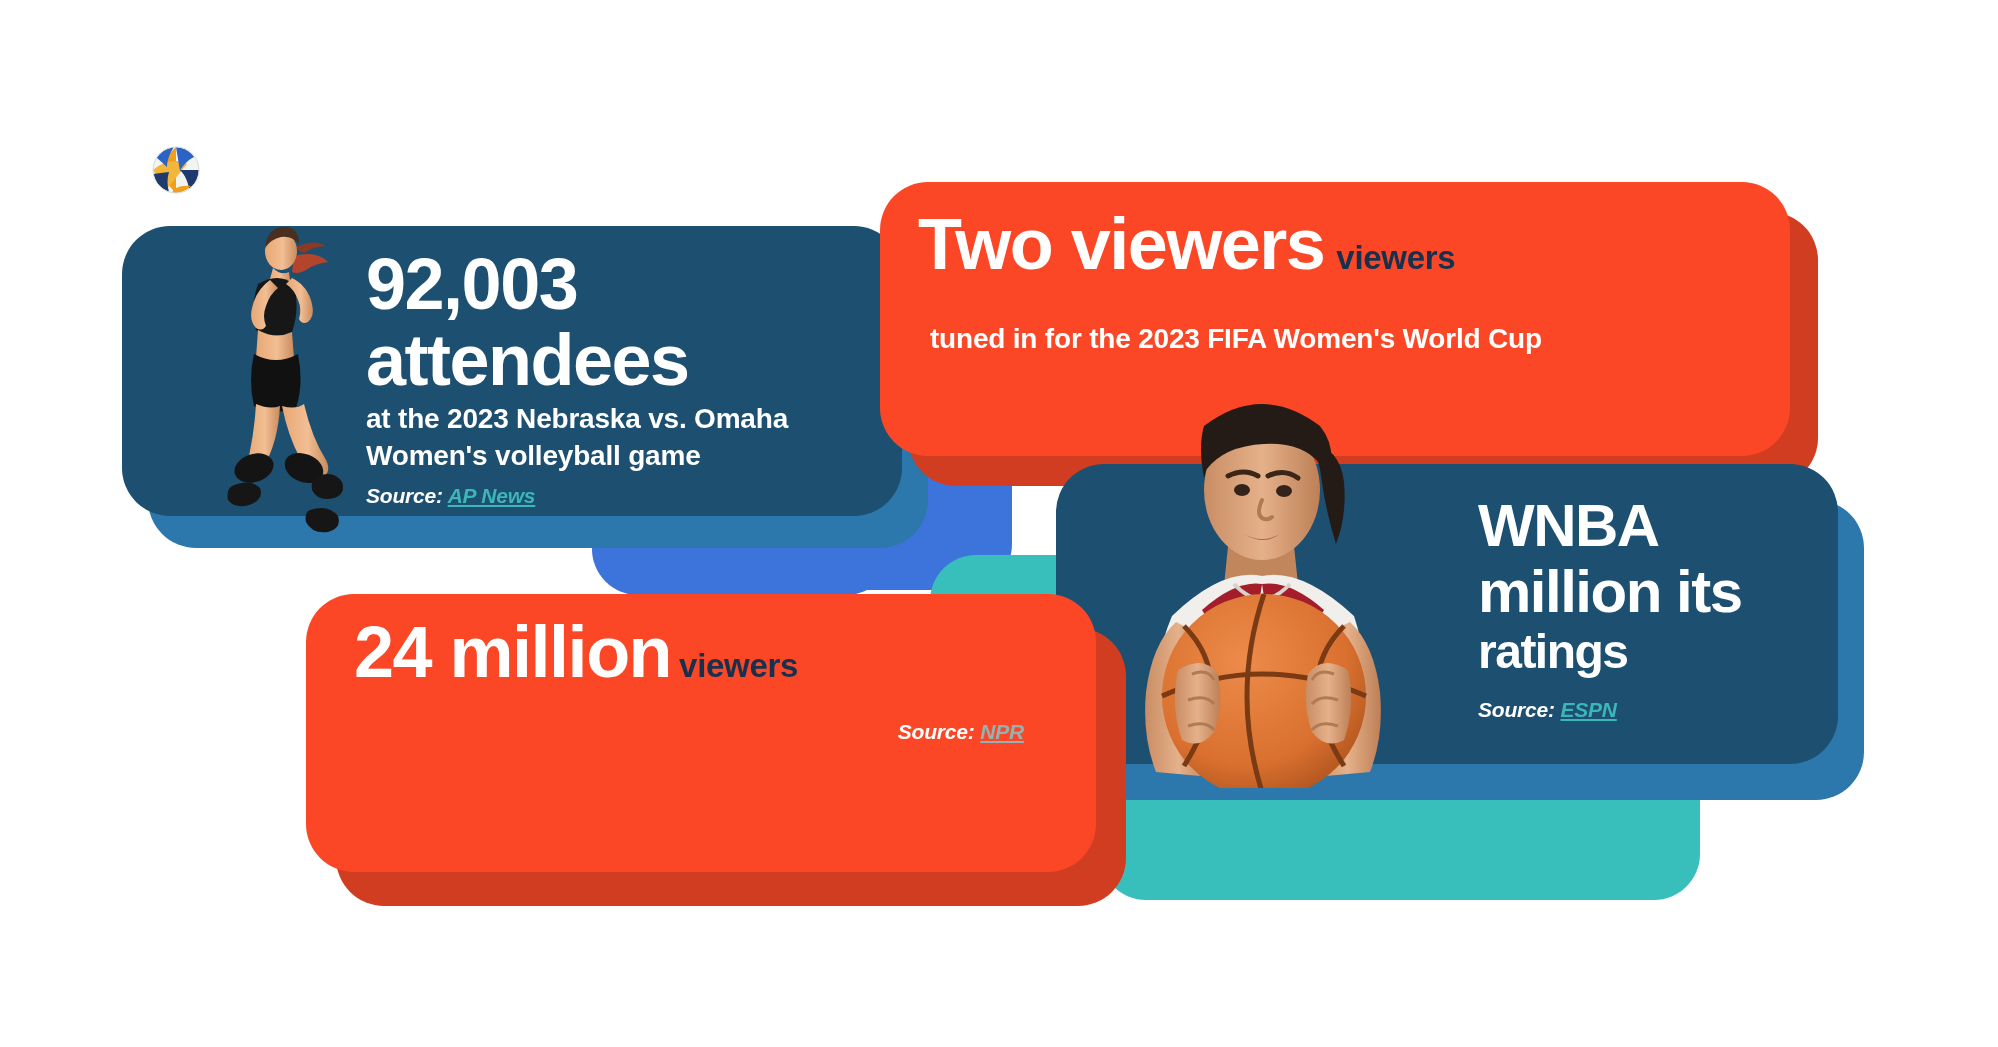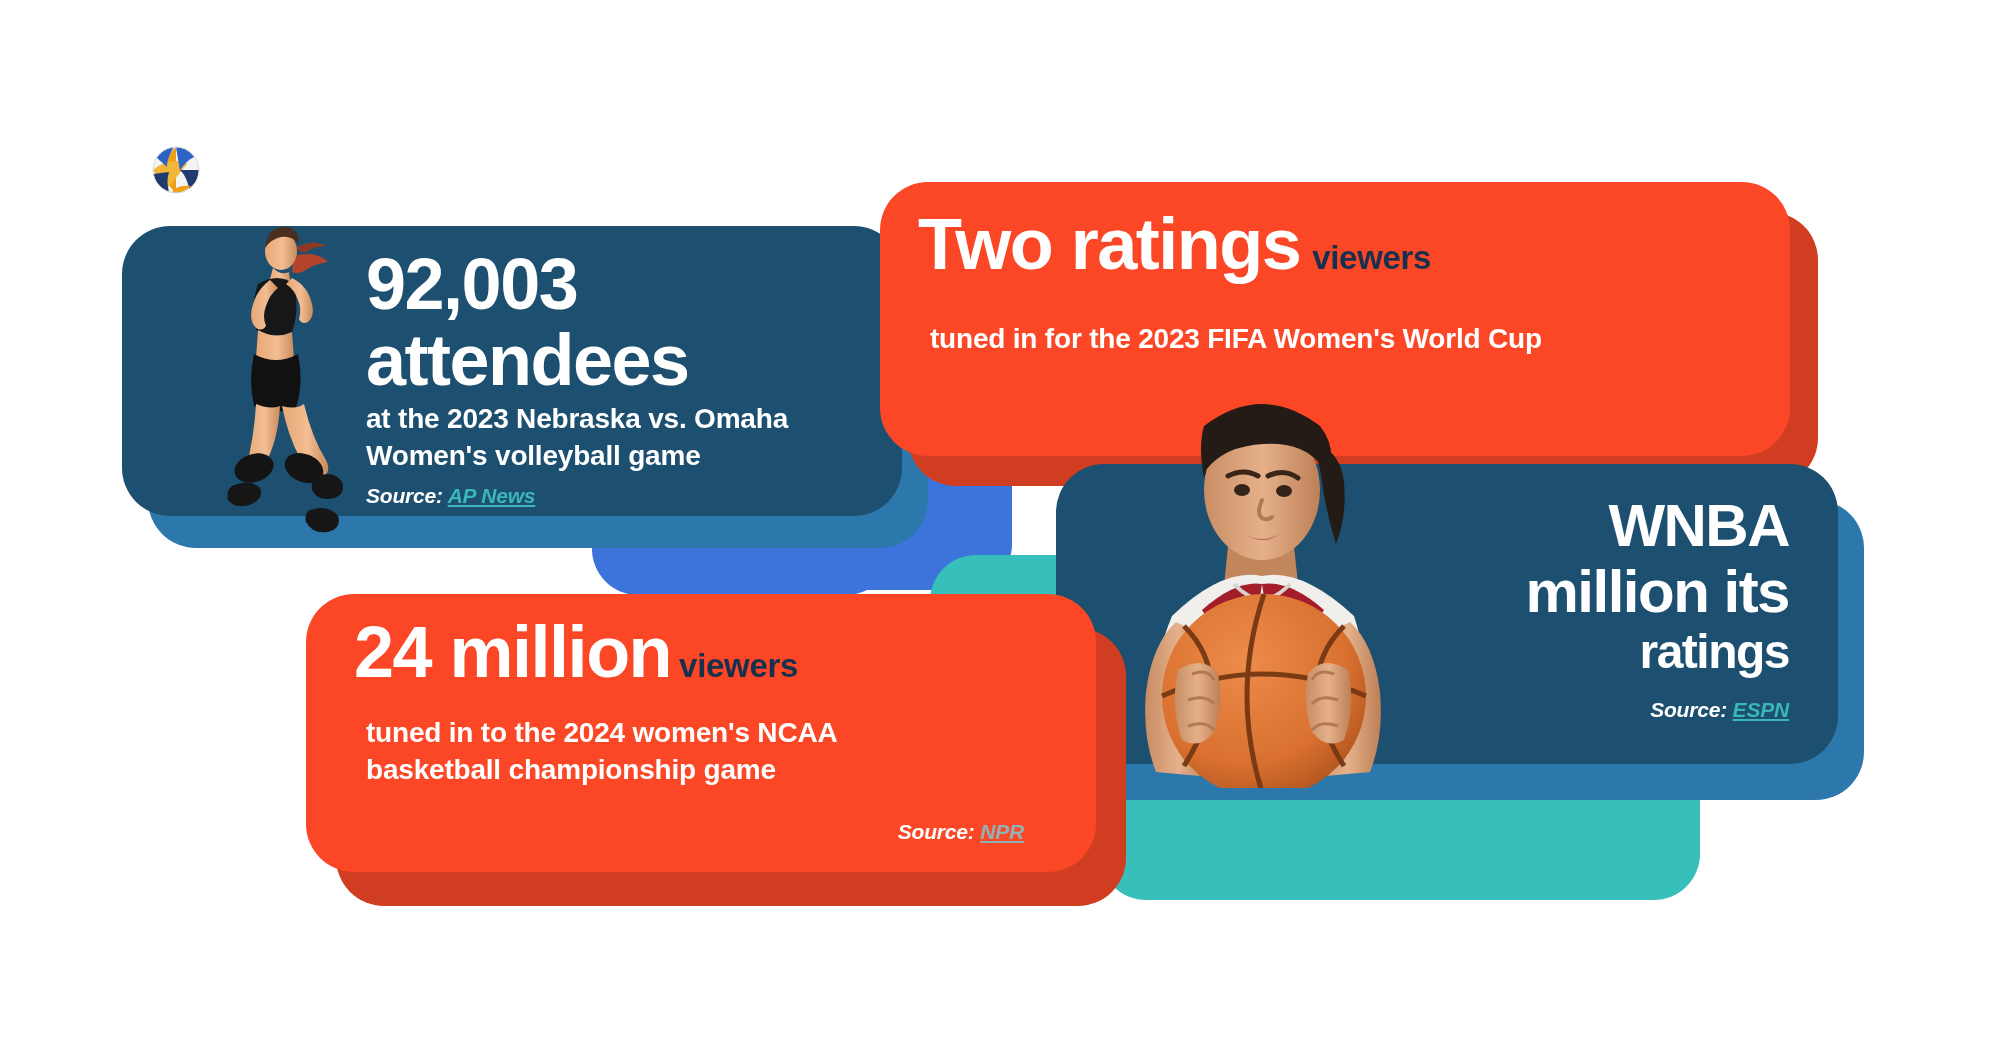--- a/index.html
+++ b/index.html
@@ -26,21 +26,21 @@
   #c1 .body  { position:absolute; left:244px; top:22px; right:26px; }
 
   
   #c2-shadow { left:908px; top:212px; width:910px; height:274px; background:#D13D20; }
   #c2        { left:880px; top:182px; width:910px; height:274px; background:#FB4726; }
   #c2 .body  { position:absolute; left:38px; top:26px; right:34px; }
 
   
   #c3-shadow { left:1082px; top:500px; width:782px; height:300px; background:#2C78AC; }
   #c3        { left:1056px; top:464px; width:782px; height:300px; background:#1D4F70; }
-  #c3 .body  { position:absolute; right:49px; top:32px; width:336px; text-align:right; }
+  #c3 .body  { position:absolute; right:24px; top:32px; width:336px; text-align:left; }
 
   
   #c4-shadow { left:336px; top:628px; width:790px; height:278px; background:#D13D20; }
   #c4        { left:306px; top:594px; width:790px; height:278px; background:#FB4726; }
   #c4 .body  { position:absolute; left:48px; top:22px; right:36px; }
 
   
   .statline   { line-height:1.0; white-space:normal; }
   .stat-big   { font-size:72px; font-weight:700; letter-spacing:-1.5px; }
   .stat-big.white { color:#ffffff; }
@@ -142,21 +142,21 @@
 
     <path d="M34 268 q18 -8 28 2 q4 10 -8 16 q-16 6 -24 -4 q-2 -10 4 -14 Z" fill="#161616"></path>
     <path d="M120 258 q16 -6 24 6 q4 12 -8 16 q-16 4 -22 -8 q-2 -10 6 -14 Z" fill="#161616"></path>
     <path d="M112 292 q18 -6 28 6 q4 12 -10 16 q-16 2 -22 -10 q-2 -9 4 -12 Z" fill="#161616"></path>
   </svg>
 
   <div class="card-shadow" id="c2-shadow"></div>
   <div class="card" id="c2">
     <div class="body">
       <div class="statline">
-        <span class="stat-big white">Two ratings</span><span class="stat-unit" style="margin-left:12px;">viewers</span>
+        <span class="stat-big white">Two viewers</span><span class="stat-unit" style="margin-left:12px;">viewers</span>
       </div>
       <div class="sub white" style="margin-top:40px; margin-left:12px;">tuned in for the 2023 FIFA Women's World Cup</div>
     </div>
   </div>
 
   <div class="card-shadow" id="c3-shadow"></div>
   <div class="card" id="c3">
     <div class="body">
       <div class="statline" style="font-size:0;">
         <span class="stat-big white" style="font-size:60px;">WNBA</span>
@@ -234,21 +234,20 @@
     <path d="M286 322 q-18 -6 -26 4" stroke="#B07A53" stroke-width="3" fill="none"></path>
     <path d="M286 348 q-18 -6 -26 4" stroke="#B07A53" stroke-width="3" fill="none"></path>
   </svg>
 
   <div class="card-shadow" id="c4-shadow"></div>
   <div class="card" id="c4">
     <div class="body">
       <div class="statline">
         <span class="stat-big white">24 million</span><span class="stat-unit" style="margin-left:8px;">viewers</span>
       </div>
-      <div class="sub white" style="margin-top:26px; margin-left:12px; max-width:560px;">tuned in to the 2024 women's NCAA basketball championship game</div>
       <div class="src white muted" style="margin-top:32px; text-align:right; padding-right:36px;">
         <span>Source:</span>
         <a href="#">NPR</a>
       </div>
     </div>
   </div>
 
 </div>
 
 </body></html>

